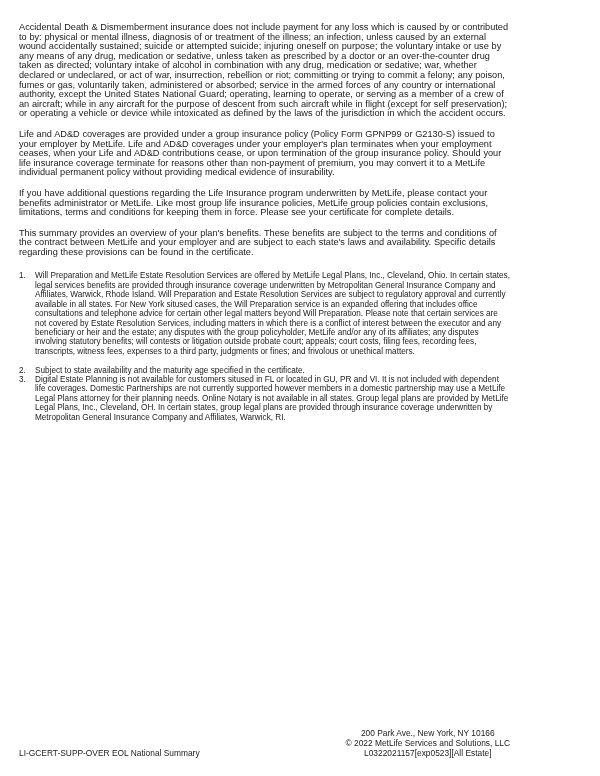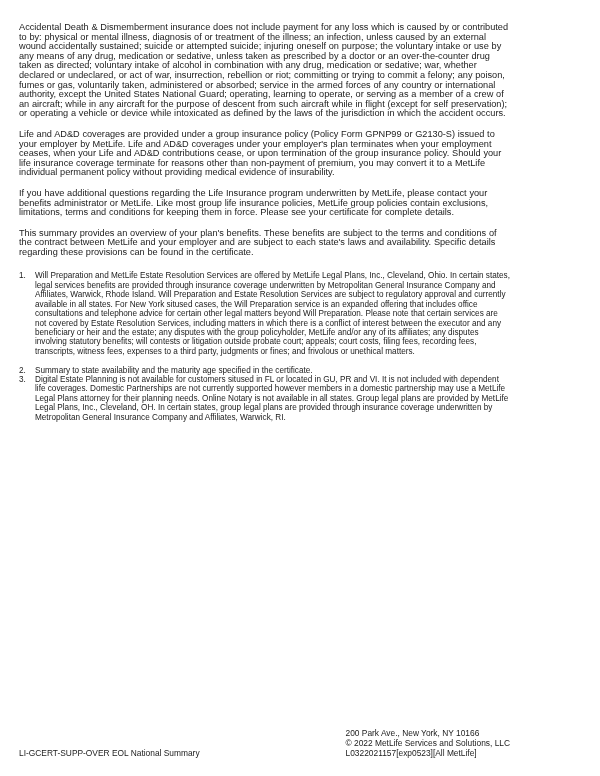--- a/index.html
+++ b/index.html
@@ -54,51 +54,51 @@
     display: flex;
     justify-content: space-between;
     align-items: flex-end;
     font-size: 8.4px;
     line-height: 10px;
   }
   .footer-left {
     white-space: nowrap;
   }
   .footer-right {
-    text-align: left;
+    text-align: center;
     white-space: nowrap;
   }
 </style>
 </head>
 <body>
 
 <div class="page">
   <div class="content">
     <p class="body-para">Accidental Death &amp; Dismemberment insurance does not include payment for any loss which is caused by or contributed to by: physical or mental illness, diagnosis of or treatment of the illness; an infection, unless caused by an external wound accidentally sustained; suicide or attempted suicide; injuring oneself on purpose; the voluntary intake or use by any means of any drug, medication or sedative, unless taken as prescribed by a doctor or an over-the-counter drug taken as directed; voluntary intake of alcohol in combination with any drug, medication or sedative; war, whether declared or undeclared, or act of war, insurrection, rebellion or riot; committing or trying to commit a felony; any poison, fumes or gas, voluntarily taken, administered or absorbed; service in the armed forces of any country or international authority, except the United States National Guard; operating, learning to operate, or serving as a member of a crew of an aircraft; while in any aircraft for the purpose of descent from such aircraft while in flight (except for self preservation); or operating a vehicle or device while intoxicated as defined by the laws of the jurisdiction in which the accident occurs.</p>
     <p class="body-para">Life and AD&amp;D coverages are provided under a group insurance policy (Policy Form GPNP99 or G2130-S) issued to your employer by MetLife. Life and AD&amp;D coverages under your employer's plan terminates when your employment ceases, when your Life and AD&amp;D contributions cease, or upon termination of the group insurance policy. Should your life insurance coverage terminate for reasons other than non-payment of premium, you may convert it to a MetLife individual permanent policy without providing medical evidence of insurability.</p>
     <p class="body-para">If you have additional questions regarding the Life Insurance program underwritten by MetLife, please contact your benefits administrator or MetLife. Like most group life insurance policies, MetLife group policies contain exclusions, limitations, terms and conditions for keeping them in force. Please see your certificate for complete details.</p>
     <p class="body-para">This summary provides an overview of your plan's benefits. These benefits are subject to the terms and conditions of the contract between MetLife and your employer and are subject to each state's laws and availability.  Specific details regarding these provisions can be found in the certificate.</p>
 
     <div class="footnotes">
       <div class="fn fn-gap-after">
         <span class="fn-num">1.</span>
         <span class="fn-text">Will Preparation and MetLife Estate Resolution Services are offered by MetLife Legal Plans, Inc., Cleveland, Ohio. In certain states, legal services benefits are provided through insurance coverage underwritten by Metropolitan General Insurance Company and Affiliates, Warwick, Rhode Island. Will Preparation and Estate Resolution Services are subject to regulatory approval and currently available in all states. For New York sitused cases, the Will Preparation service is an expanded offering that includes office consultations and telephone advice for certain other legal matters beyond Will Preparation. Please note that certain services are not covered by Estate Resolution Services, including matters in which there is a conflict of interest between the executor and any beneficiary or heir and the estate; any disputes with the group policyholder, MetLife and/or any of its affiliates; any disputes involving statutory benefits; will contests or litigation outside probate court; appeals; court costs, filing fees, recording fees, transcripts, witness fees, expenses to a third party, judgments or fines; and frivolous or unethical matters.</span>
       </div>
       <div class="fn">
         <span class="fn-num">2.</span>
-        <span class="fn-text">Summary to state availability and the maturity age specified in the certificate.</span>
+        <span class="fn-text">Subject to state availability and the maturity age specified in the certificate.</span>
       </div>
       <div class="fn">
         <span class="fn-num">3.</span>
         <span class="fn-text">Digital Estate Planning is not available for customers sitused in FL or located in GU, PR and VI. It is not included with dependent life coverages. Domestic Partnerships are not currently supported however members in a domestic partnership may use a MetLife Legal Plans attorney for their planning needs.  Online Notary is not available in all states. Group legal plans are provided by MetLife Legal Plans, Inc., Cleveland, OH. In certain states, group legal plans are provided through insurance coverage underwritten by Metropolitan General Insurance Company and Affiliates, Warwick, RI.</span>
       </div>
     </div>
   </div>
 
   <div class="footer">
     <div class="footer-left">LI-GCERT-SUPP-OVER EOL National Summary</div>
     <div class="footer-right">
       <div>200 Park Ave., New York, NY 10166</div>
       <div>© 2022 MetLife Services and Solutions, LLC</div>
-      <div>L0322021157[exp0523][All MetLife]</div>
+      <div>L0322021157[exp0523][All Estate]</div>
     </div>
   </div>
 </div>
 
 </body></html>

